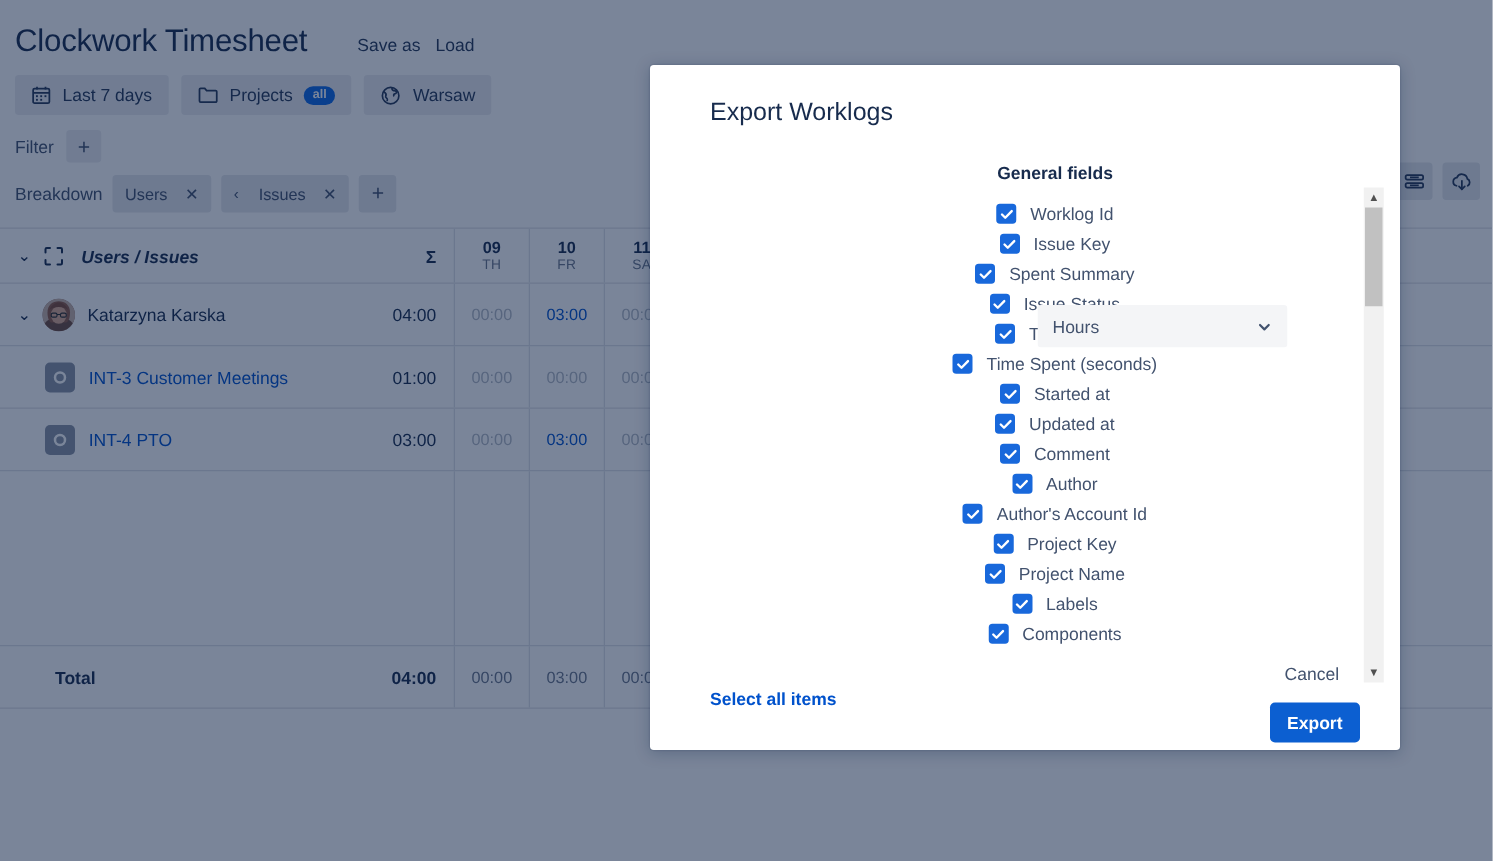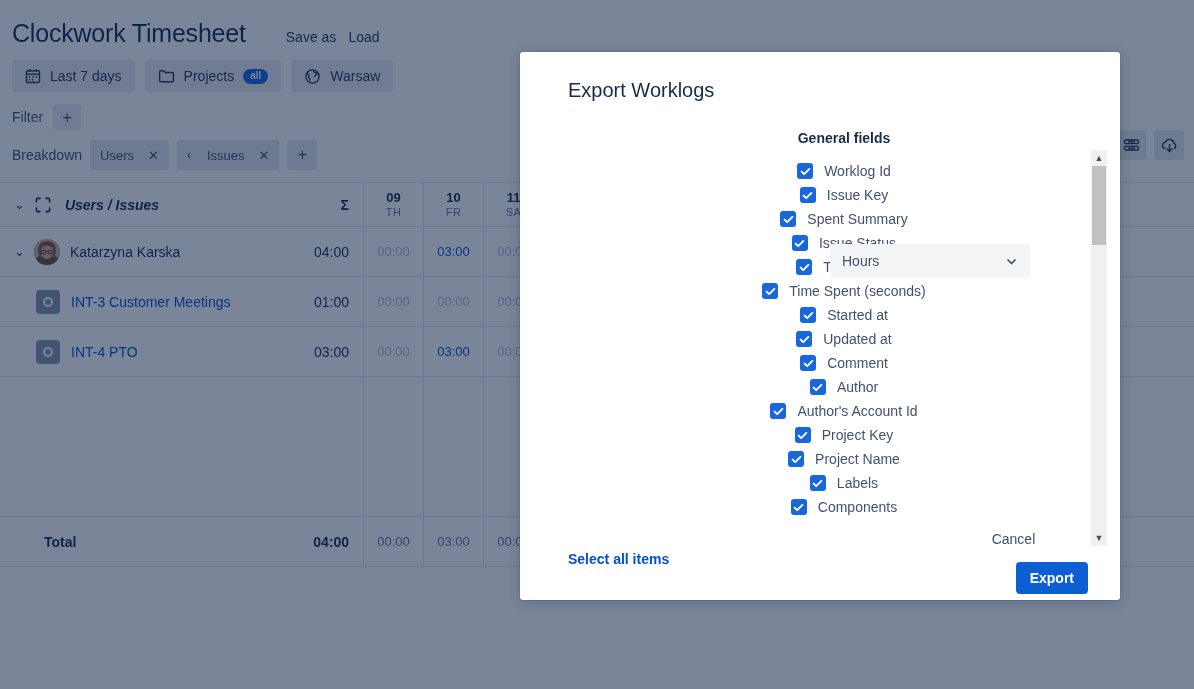--- a/index.html
+++ b/index.html
@@ -267,21 +267,20 @@
     font-size: 14px; color: #42526E;
     background: transparent; border: none;
     padding: 7px 12px; border-radius: 3px; cursor: pointer;
     font-family: inherit;
   }
   .btn-primary {
     font-size: 14px; font-weight: 700; color: #fff;
     background: #0C5FD1; border: none;
     padding: 8px 14px; border-radius: 4px; cursor: pointer;
     font-family: inherit;
-    margin-left: 36px;
   }
 </style>
 </head>
 <body>
 
 <div id="app">
 
   <div class="app-header">
     <div class="app-title">Clockwork Timesheet</div>
     <div class="header-actions">

